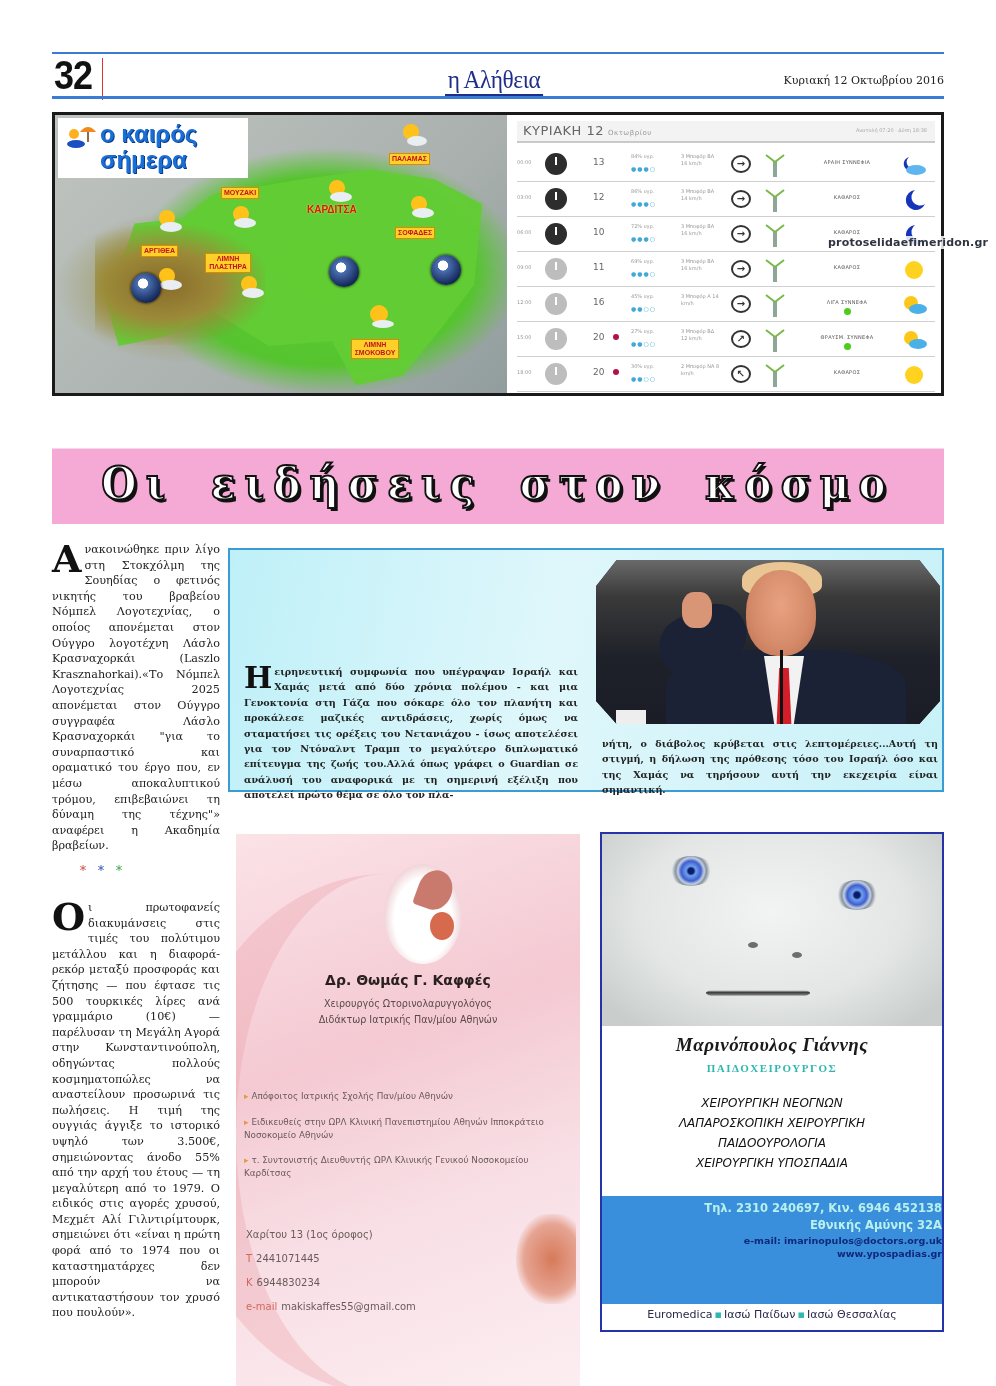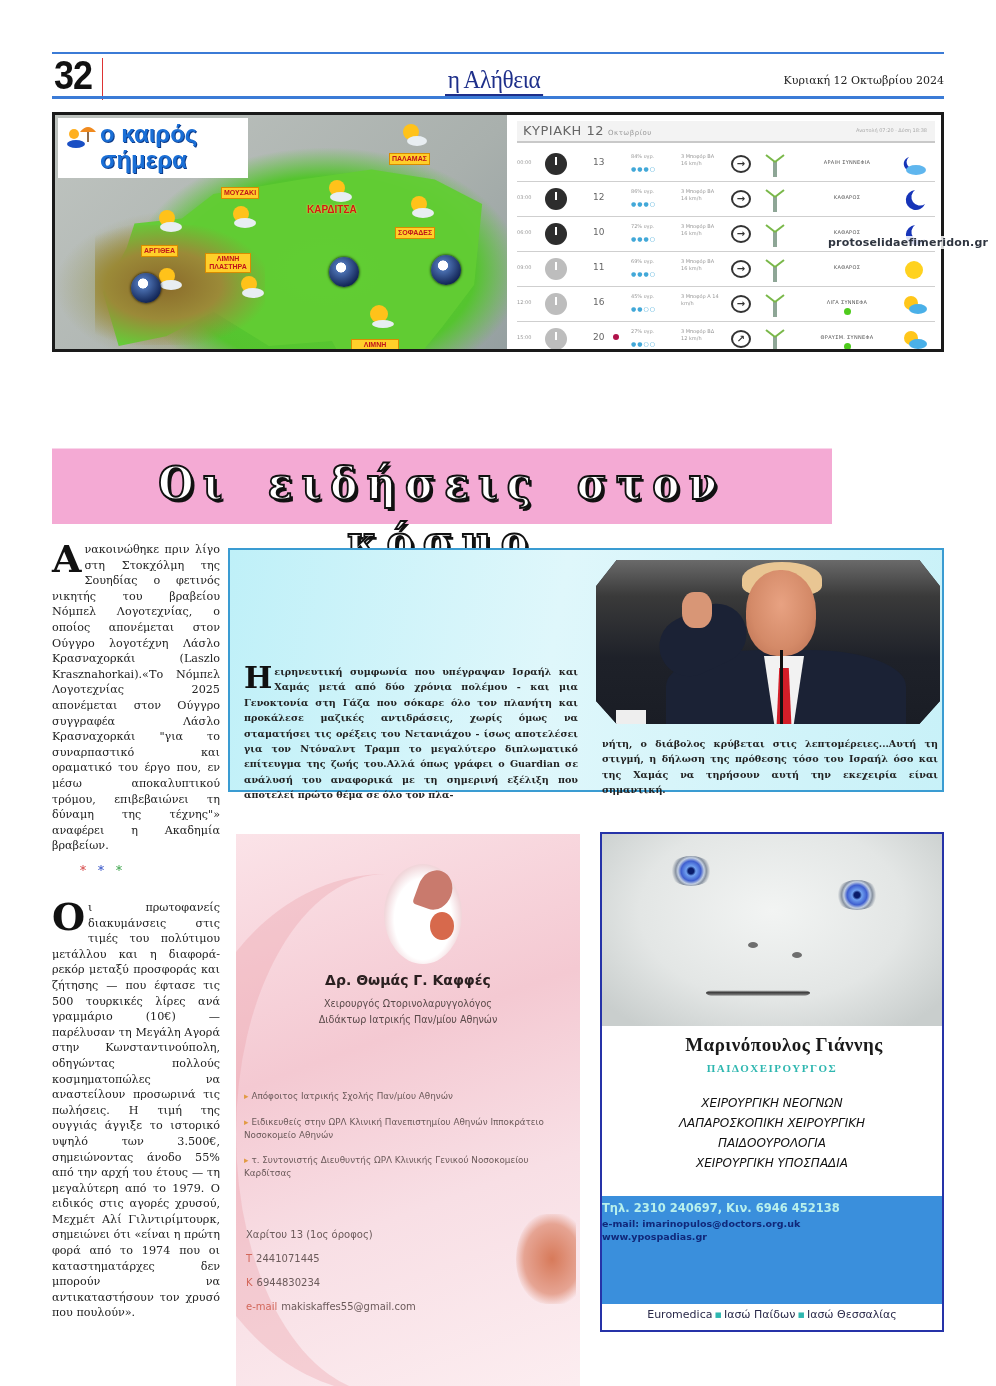--- a/index.html
+++ b/index.html
@@ -8,21 +8,21 @@
 
   
   .hdr-line-top { position: absolute; left: 52px; top: 52px; width: 892px; height: 2px; background: #3b7bd6; }
   .hdr-line-bot { position: absolute; left: 52px; top: 96px; width: 892px; height: 3px; background: #3b7bd6; }
   .page-num { position: absolute; left: 54px; top: 54px; font-family: "Liberation Sans", sans-serif; font-weight: 700; font-size: 40px; line-height: 42px; letter-spacing: -1px; color: #111; transform: scaleX(0.9); transform-origin: left; }
   .page-num-rule { position: absolute; left: 102px; top: 58px; width: 1px; height: 42px; background: #d33; }
   .masthead { position: absolute; left: 445px; top: 66px; font-family: "Liberation Serif", serif; font-size: 26px; line-height: 28px; color: #1e2f8a; letter-spacing: -0.5px; border-bottom: 2px solid #1e2f8a; padding: 0 3px; transform: scaleX(0.9); transform-origin: left; }
   .date { position: absolute; right: 52px; top: 74px; font-family: "DejaVu Serif", serif; font-size: 11px; color: #222; }
 
   
-  .weather { position: absolute; left: 52px; top: 112px; width: 892px; height: 240px; border: 3px solid #1a1a1a; background: #fff; overflow: hidden; }
+  .weather { position: absolute; left: 52px; top: 112px; width: 892px; height: 284px; border: 3px solid #1a1a1a; background: #fff; overflow: hidden; }
   .map { position: absolute; left: 0; top: 0; width: 452px; height: 312px; background: #a9b1ad; overflow: hidden; }
   .map .relief { position: absolute; inset: 0; background:
       radial-gradient(ellipse 60% 55% at 60% 50%, #5ccc34 0%, #55c42f 55%, rgba(85,196,47,0) 72%),
       radial-gradient(ellipse 40% 35% at 28% 55%, #8d8a30 0%, rgba(141,138,48,0) 70%),
       linear-gradient(135deg,#bfc4c0,#a9b0ad 60%,#8e9a9c); }
   .map .land { position: absolute; left: 40px; top: 35px; width: 395px; height: 245px; background: #62cc34; clip-path: polygon(10% 30%, 22% 28%, 30% 18%, 52% 12%, 70% 8%, 86% 12%, 98% 22%, 96% 55%, 88% 72%, 78% 92%, 66% 96%, 60% 78%, 44% 80%, 30% 66%, 18% 76%, 6% 80%, 2% 58%, 8% 40%); opacity: 0.95; }
   .map .hills { position: absolute; left: 40px; top: 110px; width: 170px; height: 120px; background: radial-gradient(ellipse at 40% 50%, #8a6a2a 0%, #9b8a38 40%, rgba(155,138,56,0) 75%); }
   .map-title { position: absolute; left: 3px; top: 3px; width: 190px; height: 60px; background: #ffffff; }
   .map-title-text { position: absolute; left: 42px; top: 3px; font-family: "Liberation Sans", sans-serif; font-weight: 700; font-size: 24px; line-height: 26px; color: #1a6fd6; text-shadow: 1px 1px 0 #0c3b8a; }
   .map-title-umbrella { position: absolute; left: 8px; top: 4px; width: 32px; height: 28px; }
@@ -47,21 +47,21 @@
   .wt-row .hum { position: absolute; left: 114px; top: 6px; font-size: 5px; color: #999; line-height: 7px; }
   .wt-row .drops { position: absolute; left: 114px; top: 18px; font-size: 6px; color: #42a8d8; letter-spacing: 1px; }
   .wt-row .wind { position: absolute; left: 164px; top: 6px; font-size: 5px; color: #999; line-height: 7px; width: 40px; }
   .wt-row .dir { position: absolute; left: 214px; top: 8px; width: 20px; height: 18px; border: 2px solid #333; border-radius: 50%; font-size: 10px; line-height: 13px; text-align: center; color: #333; font-weight: 700; }
   .wt-row .turbine { position: absolute; left: 248px; top: 6px; width: 20px; height: 24px; }
   .wt-row .cond { position: absolute; left: 280px; top: 12px; width: 100px; text-align: center; font-size: 5px; color: #555; letter-spacing: 0.3px; }
   .wt-row .cond .dot { display: block; margin: 3px auto 0; width: 7px; height: 7px; border-radius: 50%; background: #4fcb1d; }
   .wt-row .icon { position: absolute; left: 384px; top: 6px; width: 26px; height: 24px; }
 
   
-  .banner { position: absolute; left: 52px; top: 448px; width: 780px; height: 76px; background: #f4aad4; border-top: 1px solid #f8d6ea; }
+  .banner { position: absolute; left: 52px; top: 448px; width: 892px; height: 76px; background: #f4aad4; border-top: 1px solid #f8d6ea; }
   .banner-title { position: absolute; left: 0; top: 6px; width: 100%; text-align: center; font-family: "DejaVu Serif", serif; font-weight: 700; font-size: 44px; line-height: 58px; color: #ffffff; letter-spacing: 10px; word-spacing: 14px;
     -webkit-text-stroke: 2px #111; text-shadow: 3px 3px 0 #111; transform: scaleX(0.92); }
 
   
   .col-left { position: absolute; left: 52px; top: 542px; width: 168px; font-family: "DejaVu Serif", serif; font-size: 11.2px; line-height: 15.6px; color: #222; text-align: justify; }
   .dropcap { float: left; font-family: "DejaVu Serif", serif; font-weight: 700; font-size: 38px; line-height: 30px; margin: 2px 3px 0 0; color: #111; }
   .stars { position: absolute; left: 80px; top: 864px; font-size: 12px; letter-spacing: 12px; }
   .stars .s1 { color: #d33a3a; } .stars .s2 { color: #2445c4; } .stars .s3 { color: #2e9e3e; }
   .col-left2 { top: 900px; }
 
@@ -96,41 +96,41 @@
   .ad-doc .bul .arr { color: #e19a42; margin-right: 3px; }
   .ad-doc .contact { position: absolute; left: 10px; font-family: "DejaVu Sans", sans-serif; font-size: 10px; line-height: 13px; color: #6b5a5a; }
   .ad-doc .contact .k { color: #d2675a; margin-right: 4px; }
 
   
   .ad-ped { position: absolute; left: 600px; top: 832px; width: 344px; height: 500px; border: 2px solid #2633a8; background: #ffffff; overflow: hidden; }
   .ad-ped .baby { position: absolute; left: 0; top: 0; width: 340px; height: 192px; background: radial-gradient(ellipse at 50% 40%, #f2f4f3 0%, #e3e6e5 55%, #c9cecd 90%); }
   .ad-ped .eye { position: absolute; width: 46px; height: 30px; border-radius: 50%; background: radial-gradient(circle, #0a1c6a 0 10%, #6fa0f0 18%, #3f5fcf 36%, #c2cee0 48%, #8892a0 56%, rgba(200,205,210,0) 70%); }
   .ad-ped .nose { position: absolute; width: 10px; height: 6px; border-radius: 50%; background: #6e6e6e; }
   .ad-ped .mouth { position: absolute; left: 104px; top: 152px; width: 104px; height: 14px; border-radius: 50%; background: linear-gradient(180deg, rgba(0,0,0,0) 30%, #3c3c3c 45%, #6a6a6a 60%, rgba(0,0,0,0) 75%); }
-  .ad-ped .name { position: absolute; left: 12px; top: 200px; width: 100%; text-align: center; font-family: "Liberation Serif", serif; font-weight: 700; font-size: 19px; color: #1a1a1a; letter-spacing: 0.5px; }
+  .ad-ped .name { position: absolute; left: 0; top: 200px; width: 100%; text-align: center; font-family: "Liberation Serif", serif; font-weight: 700; font-size: 19px; color: #1a1a1a; letter-spacing: 0.5px; font-style: italic; }
   .ad-ped .spec { position: absolute; left: 0; top: 228px; width: 100%; text-align: center; font-family: "Liberation Serif", serif; font-weight: 700; font-size: 11px; color: #2fb7b0; letter-spacing: 1.5px; }
   .ad-ped .svc { position: absolute; left: 0; width: 100%; text-align: center; font-family: "DejaVu Sans", sans-serif; font-style: italic; font-size: 12px; line-height: 15px; color: #111; }
   .ad-ped .blue { position: absolute; left: 0; top: 362px; width: 340px; height: 108px; background: #3a8fdc; }
-  .ad-ped .blue div { text-align: left; font-family: "DejaVu Sans", sans-serif; font-weight: 700; color: #b8f0ec; }
+  .ad-ped .blue div { text-align: right; font-family: "DejaVu Sans", sans-serif; font-weight: 700; color: #b8f0ec; }
   .ad-ped .blue .l1 { margin-top: 4px; font-size: 11.5px; line-height: 17px; }
   .ad-ped .blue .l2 { font-size: 11.5px; line-height: 17px; }
   .ad-ped .blue .l3 { font-size: 12px; line-height: 17px; }
   .ad-ped .blue .l4 { font-size: 9.5px; line-height: 13px; color: #10287a; }
   .ad-ped .blue .l5 { font-size: 9.5px; line-height: 13px; color: #10287a; }
   .ad-ped .foot { position: absolute; left: 0; top: 474px; width: 340px; text-align: center; font-family: "DejaVu Sans", sans-serif; font-size: 11px; color: #2a2a4a; }
   .ad-ped .foot .sep { color: #2fb7b0; margin: 0 2px; }
 </style>
 </head>
 <body>
 
 <div class="hdr-line-top"></div>
 <div class="page-num">32</div>
 <div class="page-num-rule"></div>
 <div class="masthead">η Αλήθεια</div>
-<div class="date">Κυριακή 12 Οκτωβρίου 2024</div>
+<div class="date">Κυριακή 12 Οκτωβρίου 2016</div>
 <div class="hdr-line-bot"></div>
 
 <div class="weather">
   <div class="map">
     <div class="relief"></div>
     <div class="land"></div>
     <div class="hills"></div>
 
     <div class="map-title">
       <svg class="map-title-umbrella" viewBox="0 0 32 28">
@@ -403,19 +403,20 @@
     <div class="mouth"></div>
   </div>
   <div class="name">Μαρινόπουλος Γιάννης</div>
   <div class="spec">ΠΑΙΔΟΧΕΙΡΟΥΡΓΟΣ</div>
   <div class="svc" style="top:262px">ΧΕΙΡΟΥΡΓΙΚΗ ΝΕΟΓΝΩΝ</div>
   <div class="svc" style="top:282px">ΛΑΠΑΡΟΣΚΟΠΙΚΗ ΧΕΙΡΟΥΡΓΙΚΗ</div>
   <div class="svc" style="top:302px">ΠΑΙΔΟΟΥΡΟΛΟΓΙΑ</div>
   <div class="svc" style="top:322px">ΧΕΙΡΟΥΡΓΙΚΗ ΥΠΟΣΠΑΔΙΑ</div>
   <div class="blue">
     <div class="l1">Τηλ. 2310 240697, Κιν. 6946 452138</div>
+    <div class="l2">Εθνικής Αμύνης 32Α</div>
     <div class="l4">e-mail: imarinopulos@doctors.org.uk</div>
     <div class="l5">www.ypospadias.gr</div>
   </div>
   <div class="foot">
     <span>Euromedica</span><span class="sep">▪</span><span>Ιασώ Παίδων</span><span class="sep">▪</span><span>Ιασώ Θεσσαλίας</span>
   </div>
 </div>
 
 </body></html>

